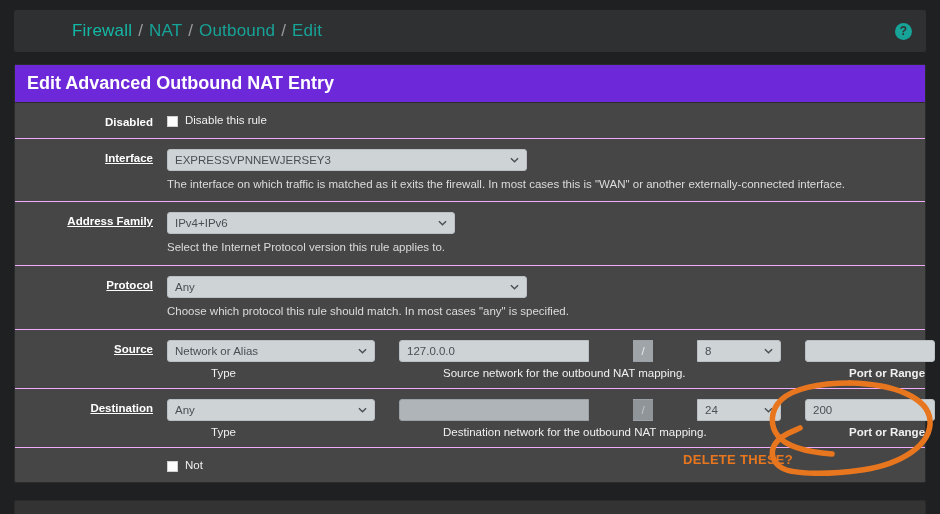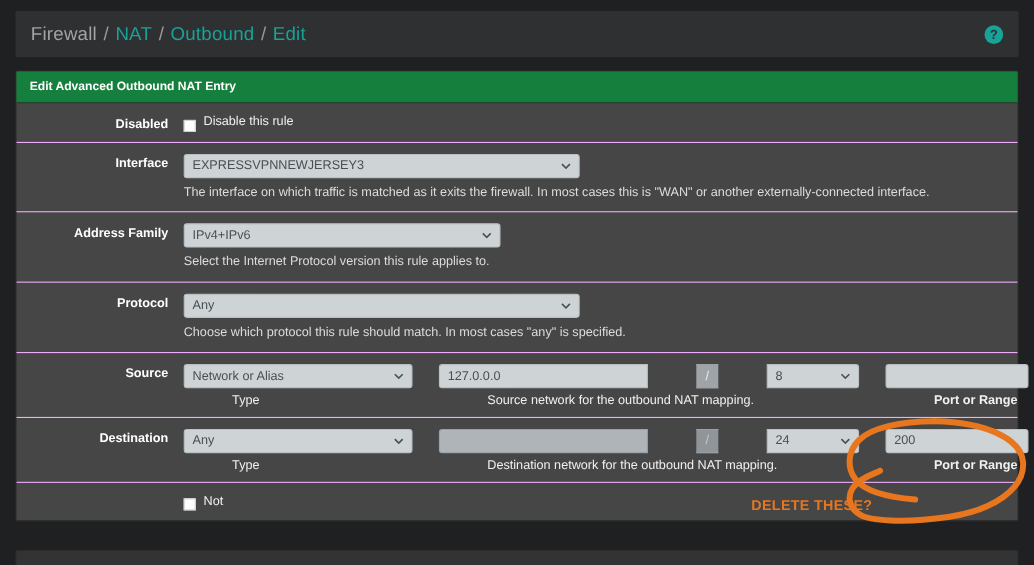--- a/index.html
+++ b/index.html
@@ -18,21 +18,21 @@
     background: #2f3031;
     display: flex; align-items: center;
     padding: 0 14px;
     border-radius: 2px;
   }
   .crumb {
     font-size: 17px;
     letter-spacing: .2px;
     white-space: nowrap;
   }
-  .crumb-root { color: #a3a3a3; font-weight: 400; }
+  .crumb-root { color: #14b8a6; font-weight: 400; margin-left: 44px; }
   .crumb-link { color: #17a398; }
   .crumb-sep { color: #9a9a9a; margin: 0 6px; font-size: 17px; }
   #help-icon {
     margin-left: auto;
     width: 17px; height: 17px; border-radius: 50%;
     background: #17a398;
     color: #2f3031;
     font-size: 12px; font-weight: bold;
     display: flex; align-items: center; justify-content: center;
     line-height: 1;
@@ -41,23 +41,23 @@
 
   
   #panel {
     position: absolute; left: 14px; top: 64px;
     width: 912px;
     background: #464646;
     border: 1px solid #2b2b2b;
     border-radius: 2px;
   }
   #panel-header {
-    background: #15803d;
+    background: #6d28d9;
     color: #ffffff;
-    font-size: 11px;
+    font-size: 18px;
     font-weight: bold;
     padding: 8px 12px;
     border-bottom: 1px solid #2b2b2b;
   }
 
   .frow {
     display: flex;
     padding: 10px 0 9px 0;
     border-bottom: 1px solid #f0abfc;
     position: relative;
@@ -67,32 +67,32 @@
   .flabel {
     width: 152px;
     flex: 0 0 152px;
     text-align: right;
     padding-right: 14px;
     padding-top: 3px;
     color: #ffffff;
     font-size: 11.5px;
     font-weight: bold;
   }
-  .flabel .lnk { cursor: pointer; }
+  .flabel .lnk { text-decoration: underline; cursor: pointer; }
   .fbody { flex: 1 1 auto; padding-right: 12px; }
 
   .helptext {
     color: #dcdcdc;
     font-size: 11.5px;
     margin-top: 5px;
     line-height: 1.45;
   }
 
   
-  .checkline { display: flex; align-items: flex-end; }
+  .checkline { display: flex; align-items: center; }
   .cbox {
     width: 11px; height: 11px;
     background: #fdfdfd;
     border: 1px solid #d0d0d0;
     margin-top: 2px;
     margin-right: 7px;
     flex: 0 0 11px;
     cursor: pointer;
   }
   .cbox-label {

